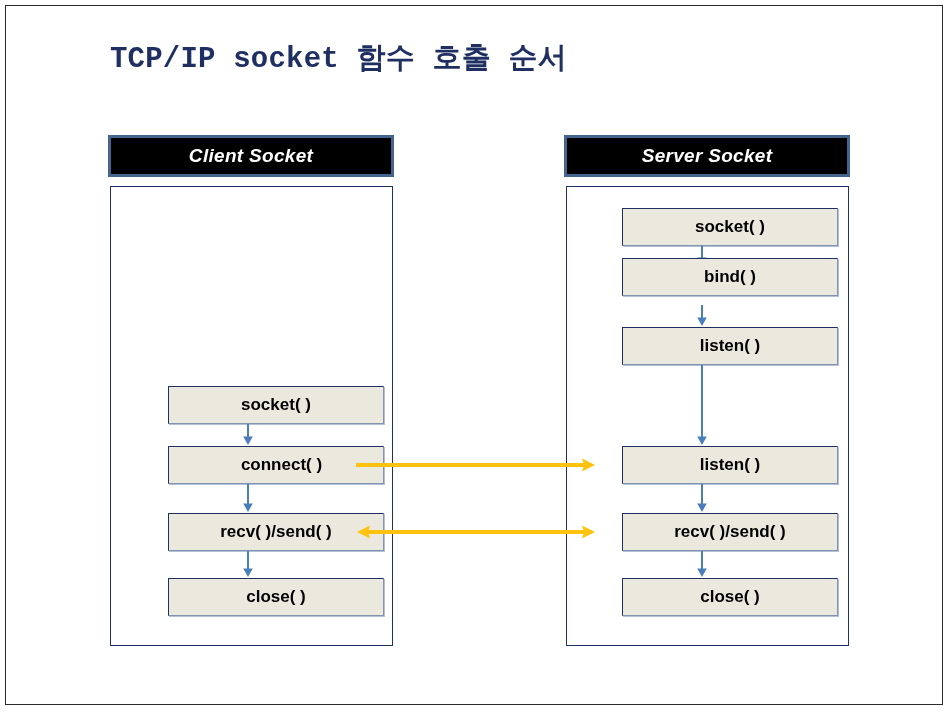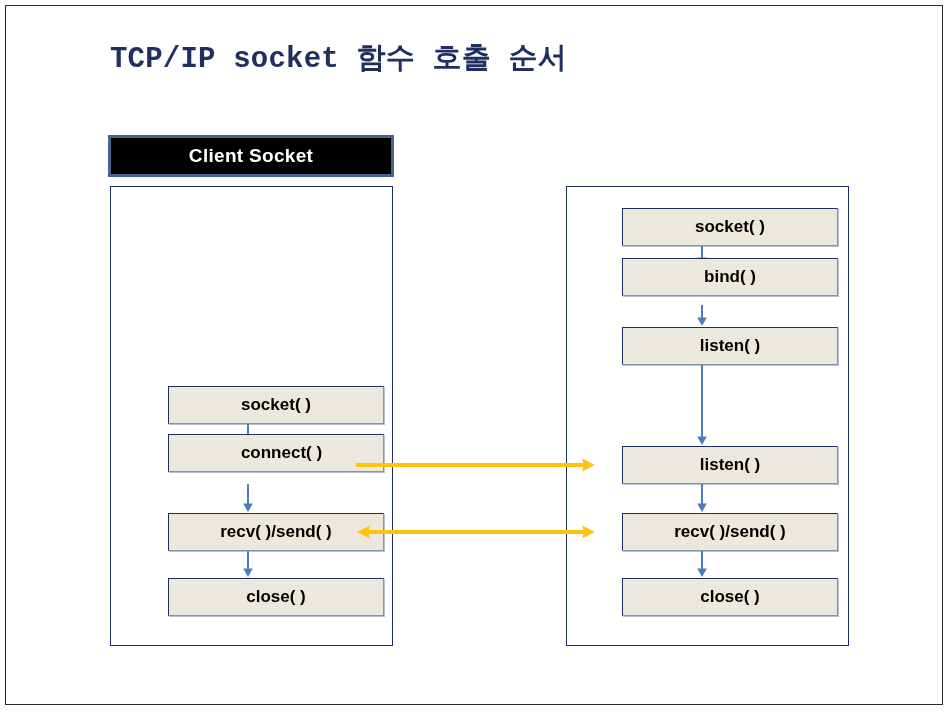--- a/index.html
+++ b/index.html
@@ -50,20 +50,21 @@
     background: #000000;
     border: 3px solid #44658f;
     box-sizing: border-box;
     color: #ffffff;
     font-size: 19px;
     font-weight: bold;
     display: flex;
     align-items: center;
     justify-content: center;
     letter-spacing: 0.3px;
+    font-style: italic;
   }
   #client-header { left: 108px; top: 135px; width: 286px; }
   #server-header { left: 564px; top: 135px; width: 286px; }
 
   
   .col-container {
     position: absolute;
     top: 186px;
     height: 460px;
     background: #ffffff;
@@ -126,41 +127,42 @@
   <div class="client-col">
     <div class="fn-box" style="top:386px;">socket( )</div>
 
     <div class="v-arrow" style="left:241px; top:424px; height:22px;">
       <svg width="14" height="22" viewBox="0 0 14 22">
         <line x1="7" y1="0" x2="7" y2="14" stroke="#4A7EBB" stroke-width="2"></line>
         <polygon points="7,21 2.2,12.5 11.8,12.5" fill="#4A7EBB"></polygon>
       </svg>
     </div>
 
-    <div class="fn-box" style="top:434px;padding-left:11px;">connect( )</div>
+    <div class="fn-box" style="top:446px;padding-left:11px;">connect( )</div>
 
     <div class="v-arrow" style="left:241px; top:484px; height:29px;">
       <svg width="14" height="29" viewBox="0 0 14 29">
         <line x1="7" y1="0" x2="7" y2="21" stroke="#4A7EBB" stroke-width="2"></line>
         <polygon points="7,28 2.2,19.5 11.8,19.5" fill="#4A7EBB"></polygon>
       </svg>
     </div>
 
     <div class="fn-box" style="top:513px;">recv( )/send( )</div>
 
     <div class="v-arrow" style="left:241px; top:551px; height:27px;">
       <svg width="14" height="27" viewBox="0 0 14 27">
         <line x1="7" y1="0" x2="7" y2="19" stroke="#4A7EBB" stroke-width="2"></line>
         <polygon points="7,26 2.2,17.5 11.8,17.5" fill="#4A7EBB"></polygon>
       </svg>
     </div>
 
     <div class="fn-box" style="top:578px;">close( )</div>
   </div>
 
+  <div id="server-header" class="col-header">Server Socket</div>
 
   <div id="server-container" class="col-container"></div>
 
   <div class="server-col">
     <div class="fn-box" style="top:208px;">socket( )</div>
 
     <div class="v-arrow" style="left:695px; top:246px; height:21px;">
       <svg width="14" height="21" viewBox="0 0 14 21">
         <line x1="7" y1="0" x2="7" y2="13" stroke="#4A7EBB" stroke-width="2"></line>
         <polygon points="7,20 2.2,11.5 11.8,11.5" fill="#4A7EBB"></polygon>

